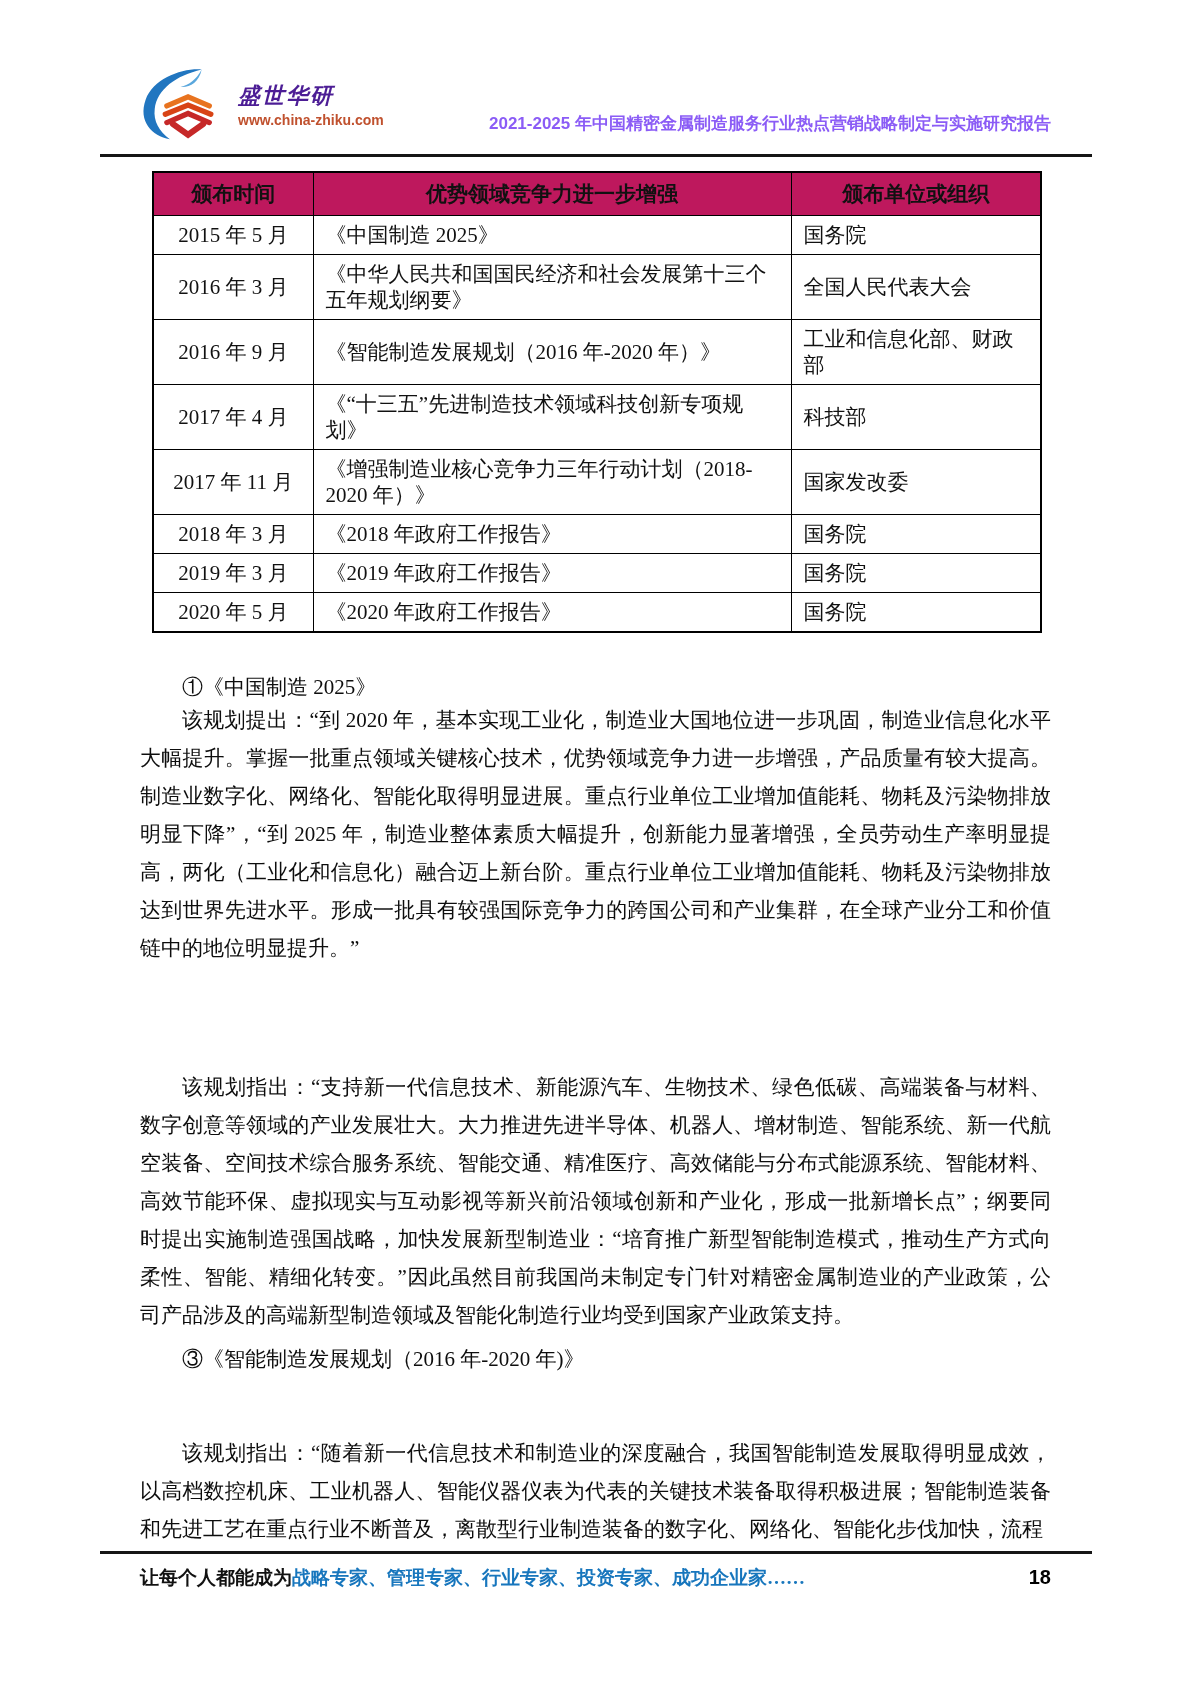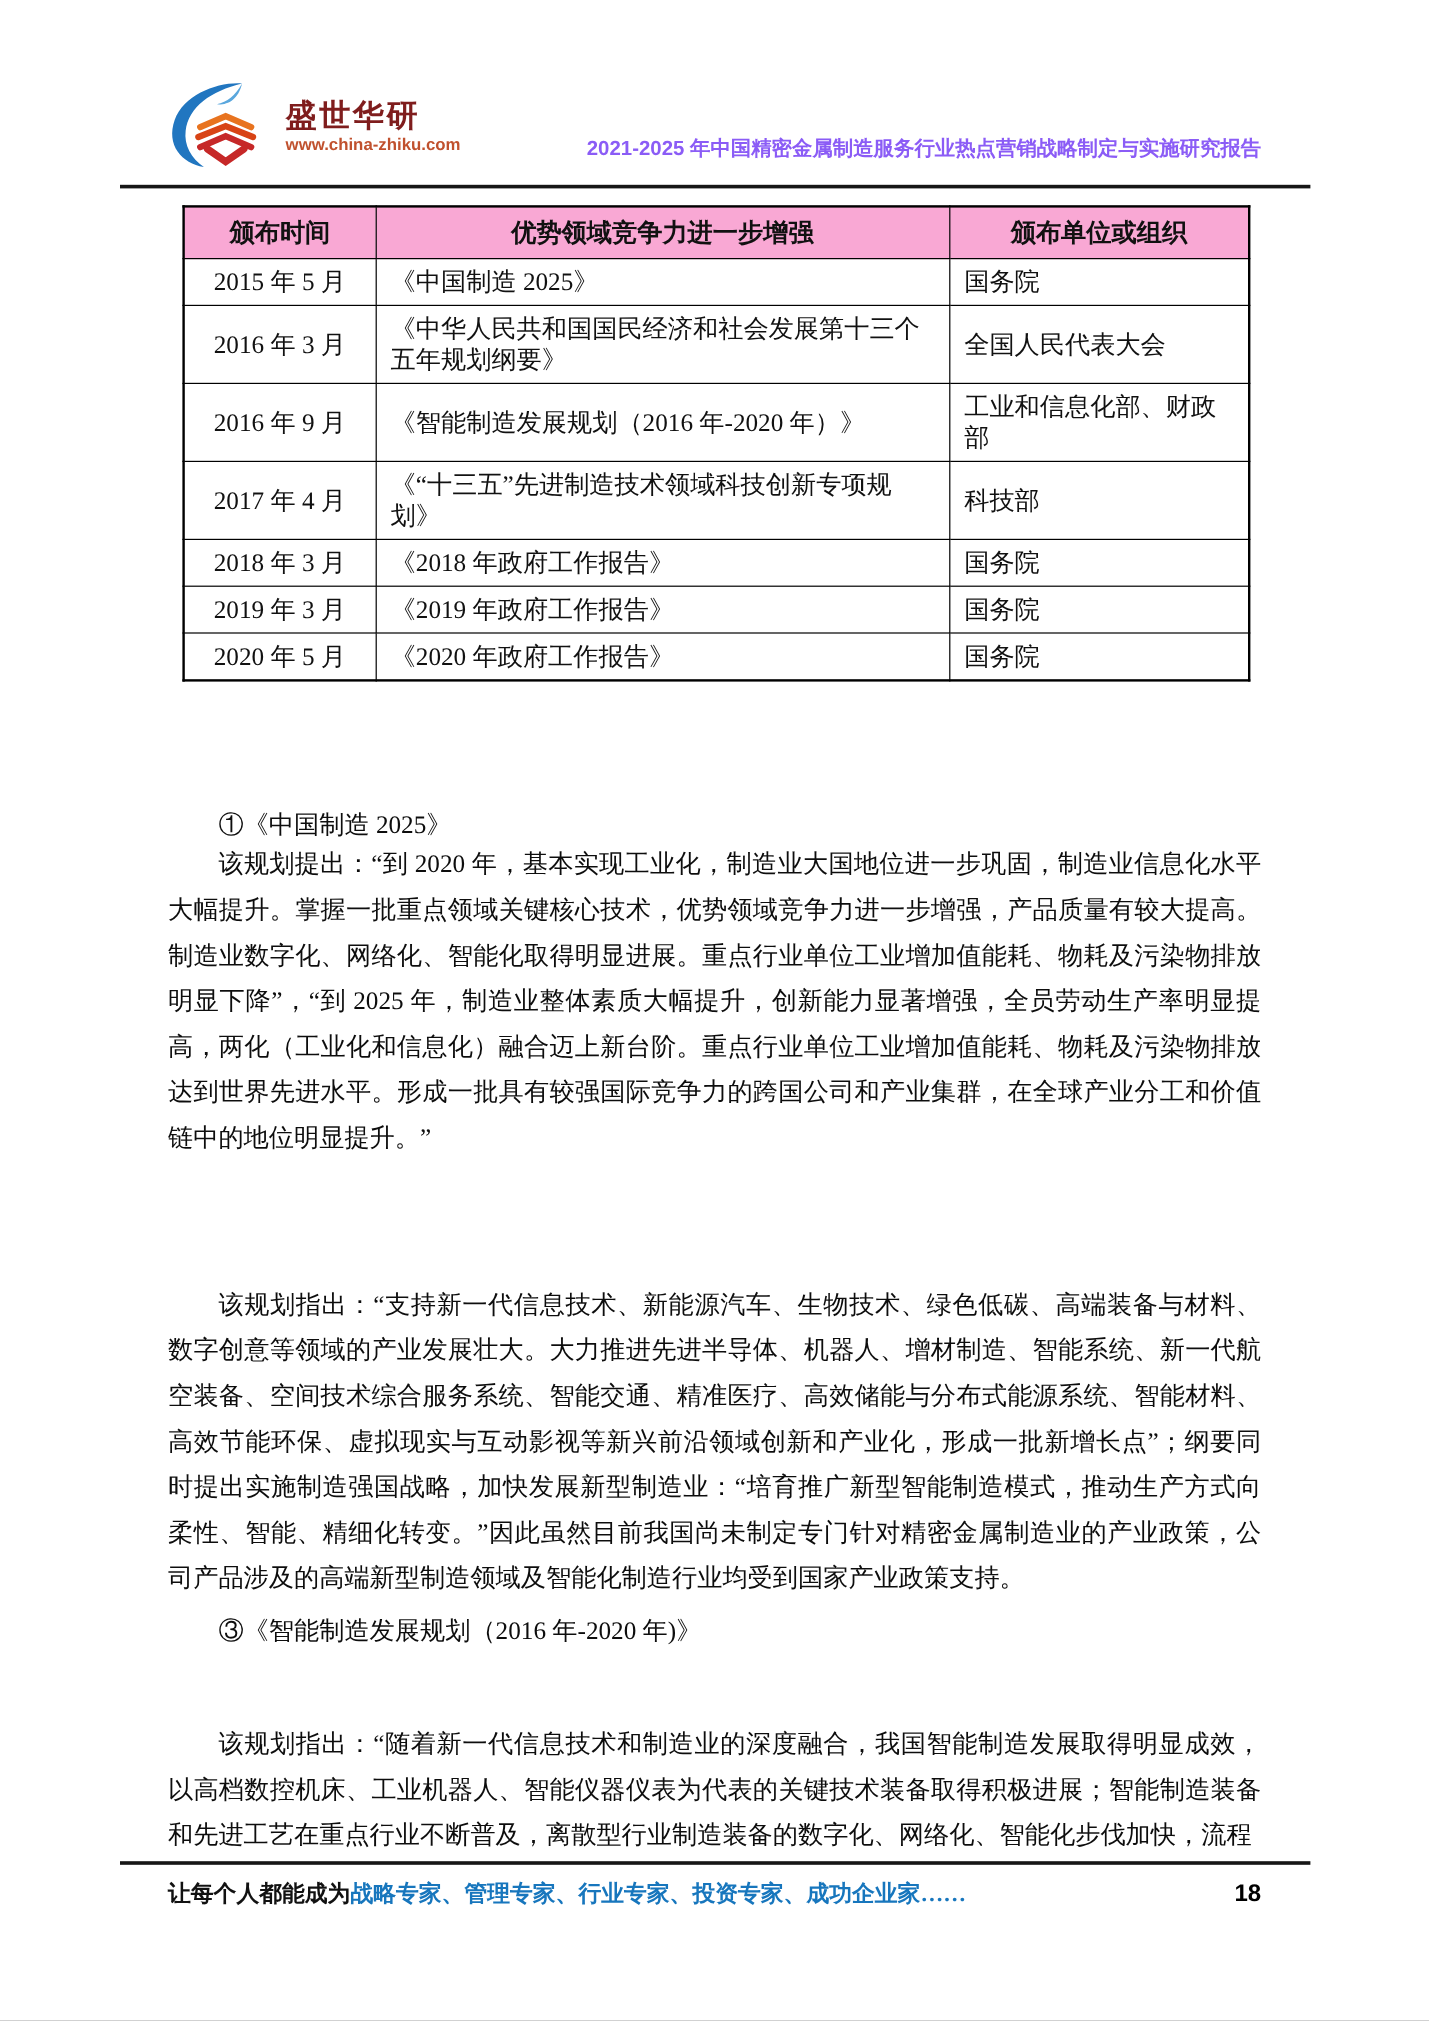--- a/index.html
+++ b/index.html
@@ -12,21 +12,21 @@
     color:#111;
     overflow:hidden;
   }
 
   
   .logo{position:absolute;left:136px;top:68px;display:flex;align-items:center;gap:10px;}
   .logo-mark{width:92px;height:72px;display:block;}
   .logo-texts{display:flex;flex-direction:column;justify-content:center;}
   .logo-name{
     font-family:"Liberation Sans","DejaVu Sans",sans-serif;
-    font-weight:bold;font-size:26px;line-height:32px;color:#7f1d1d;letter-spacing:2px;
+    font-weight:bold;font-size:22px;line-height:32px;color:#4c1d95;letter-spacing:2px;font-style:italic;
   }
   .logo-url{
     font-family:"Liberation Sans","DejaVu Sans",sans-serif;
     font-weight:bold;font-size:14px;line-height:16px;color:#c0512e;
   }
   .header-title{
     position:absolute;right:140px;top:112px;
     font-family:"Liberation Sans","DejaVu Sans",sans-serif;
     font-weight:bold;font-size:17px;color:#8b5cf6;white-space:nowrap;
   }
@@ -42,21 +42,21 @@
   table.policy col:nth-child(2){width:478px;}
   table.policy col:nth-child(3){width:250px;}
   table.policy th,table.policy td{
     border:1px solid #000;
     padding:6px 12px;
     line-height:26px;
     vertical-align:middle;
   }
   table.policy{border:2px solid #000;}
   table.policy th{
-    background:#f9a8d4;
+    background:#be185d;
     font-weight:bold;text-align:center;padding:8px 6px;
   }
   table.policy td.c-date{text-align:center;padding:6px 4px;}
 
   
   .sec-heading,.sec-para{
     position:absolute;left:140px;width:911px;
     font-size:21px;line-height:38px;color:#0d0d0d;
   }
   .sec-heading{text-indent:2em;white-space:nowrap;margin-top:36px;}
@@ -128,20 +128,25 @@
           <td class="c-date">2016 年 9 月</td>
           <td class="c-policy">《智能制造发展规划（2016 年-2020 年）》</td>
           <td class="c-org">工业和信息化部、财政部</td>
         </tr>
         <tr>
           <td class="c-date">2017 年 4 月</td>
           <td class="c-policy">《“十三五”先进制造技术领域科技创新专项规划》</td>
           <td class="c-org">科技部</td>
         </tr>
         <tr>
+          <td class="c-date">2017 年 11 月</td>
+          <td class="c-policy">《增强制造业核心竞争力三年行动计划（2018-2020 年）》</td>
+          <td class="c-org">国家发改委</td>
+        </tr>
+        <tr>
           <td class="c-date">2018 年 3 月</td>
           <td class="c-policy">《2018 年政府工作报告》</td>
           <td class="c-org">国务院</td>
         </tr>
         <tr>
           <td class="c-date">2019 年 3 月</td>
           <td class="c-policy">《2019 年政府工作报告》</td>
           <td class="c-org">国务院</td>
         </tr>
         <tr>

